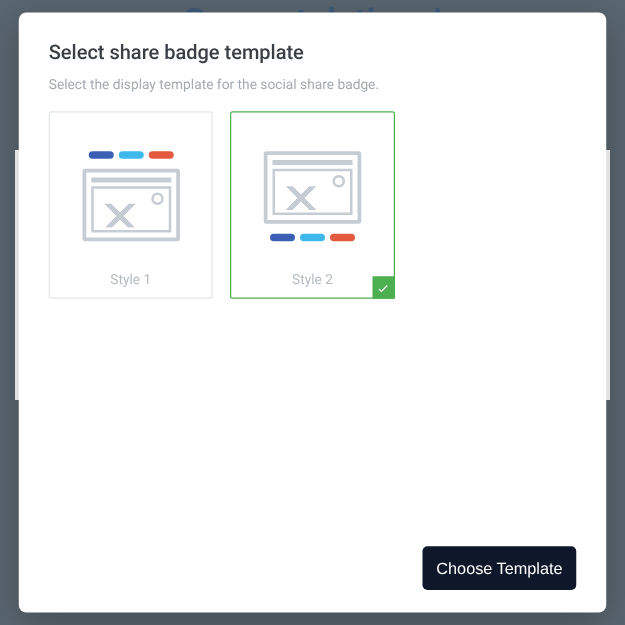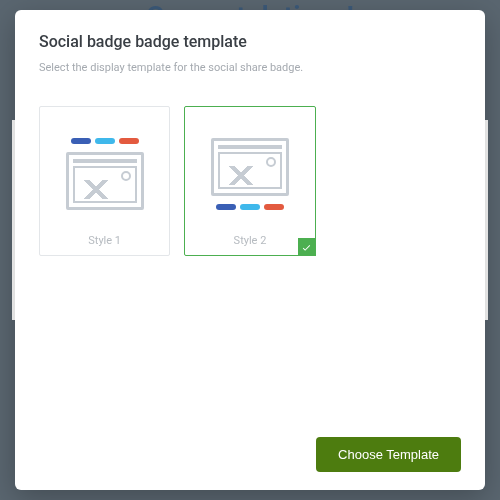--- a/index.html
+++ b/index.html
@@ -1,30 +1,30 @@
 <!DOCTYPE html>
 <html><head>
 <meta charset="utf-8">
 <style>
 html,body{margin:0;padding:0;width:500px;height:500px;font-family:-apple-system,BlinkMacSystemFont,"Segoe UI",Roboto,sans-serif;overflow:hidden;}
 .backdrop{position:absolute;inset:0;background:#5a6670;}
 .bg-text{position:absolute;top:0;left:0;right:0;text-align:center;color:#3c5a7a;font-size:28px;font-weight:600;padding-top:0;}
 .bg-card{position:absolute;left:12px;right:12px;top:120px;height:200px;background:#fff;}
 .modal{position:absolute;left:15px;right:15px;top:10px;bottom:10px;background:#fff;border-radius:6px;box-shadow:0 8px 30px rgba(0,0,0,.25);padding:22px 24px 18px 24px;box-sizing:border-box;display:flex;flex-direction:column;}
 .title{font-size:16px;color:#3a3f45;font-weight:500;margin:0 0 10px 0;}
-.subtitle{font-size:11px;color:#a5aab0;margin:0 0 32px 0;}
+.subtitle{font-size:11px;color:#a5aab0;margin:0 0 15px 0;}
 .grid{display:grid;grid-template-columns:repeat(3,1fr);gap:14px;flex:1;align-content:start;}
 .card{border:1px solid #e3e6e9;border-radius:2px;height:150px;display:flex;flex-direction:column;align-items:center;justify-content:flex-end;padding:12px 10px 8px 10px;box-sizing:border-box;position:relative;cursor:pointer;}
 .card.selected{border-color:#4caf50;}
 .check{position:absolute;right:-1px;bottom:-1px;width:18px;height:18px;background:#4caf50;display:flex;align-items:center;justify-content:center;}
 .check svg{width:11px;height:11px;fill:#fff;}
 .prev{width:100%;flex:1;display:flex;flex-direction:column;align-items:center;justify-content:center;}
 .card-label{font-size:11px;color:#b6bbc0;margin-top:6px;}
 .footer{display:flex;justify-content:flex-end;padding-top:10px;}
-.btn{background:#4d7c0f;color:#fff;border:none;border-radius:4px;font-size:13px;padding:10px 22px;cursor:pointer;}
+.btn{background:#0f172a;color:#fff;border:none;border-radius:4px;font-size:13px;padding:10px 11px;cursor:pointer;}
 
 .pills{display:flex;gap:4px;}
 .pills.v{flex-direction:column;gap:4px;}
 .pill{width:20px;height:6px;border-radius:3px;}
 .vpill{width:24px;height:8px;border-radius:4px;}
 .blue{background:#3a5fb5;}
 .cyan{background:#3fb8eb;}
 .red{background:#e35a3f;}
 .img-ph{border:3px solid #c6ccd3;border-radius:2px;display:flex;flex-direction:column;padding:4px;box-sizing:border-box;background:#fff;}
 .img-ph .bar{height:4px;background:#c6ccd3;margin-bottom:3px;}
@@ -42,21 +42,21 @@
 </style>
 </head>
 <body>
 
 <div class="backdrop">
   <div class="bg-text">Congratulations!</div>
   <div class="bg-card"></div>
 </div>
 
 <div class="modal">
-  <h2 class="title">Social badge badge template</h2>
+  <h2 class="title">Select share badge template</h2>
   <p class="subtitle">Select the display template for the social share badge.</p>
 
   <div class="grid">
 
     <div class="card">
       <div class="prev s1">
         <div class="pills">
           <span class="pill blue"></span>
           <span class="pill cyan"></span>
           <span class="pill red"></span>

